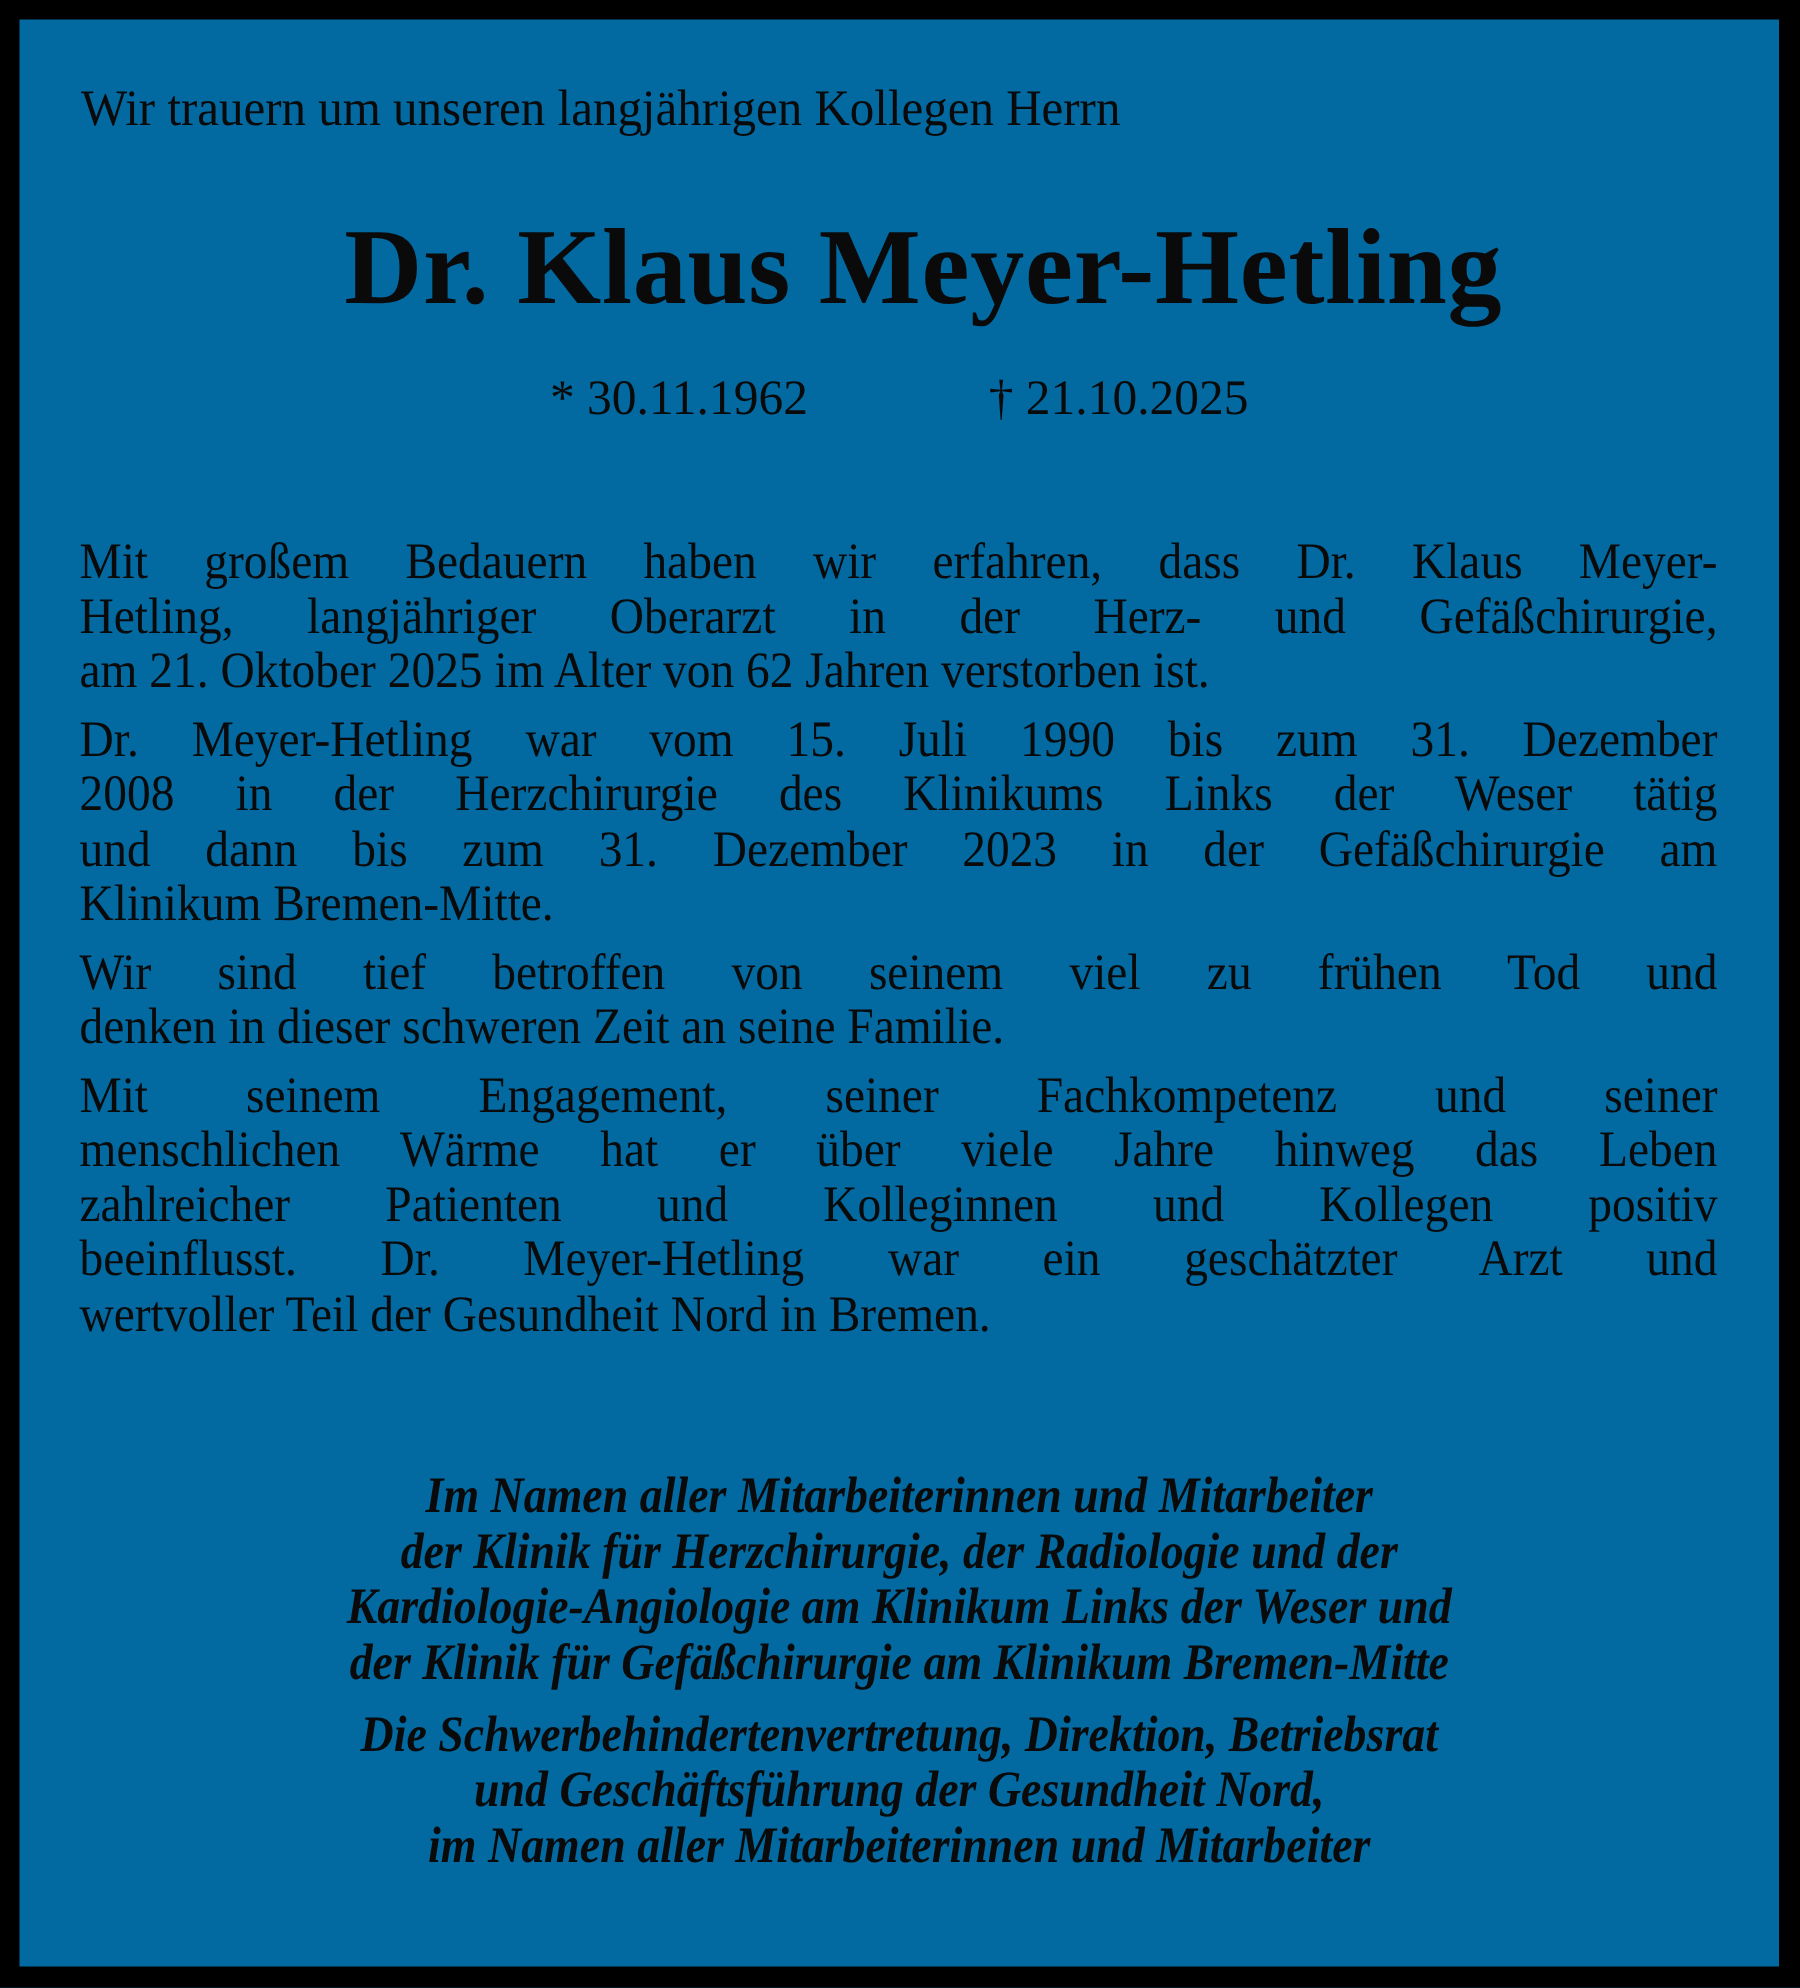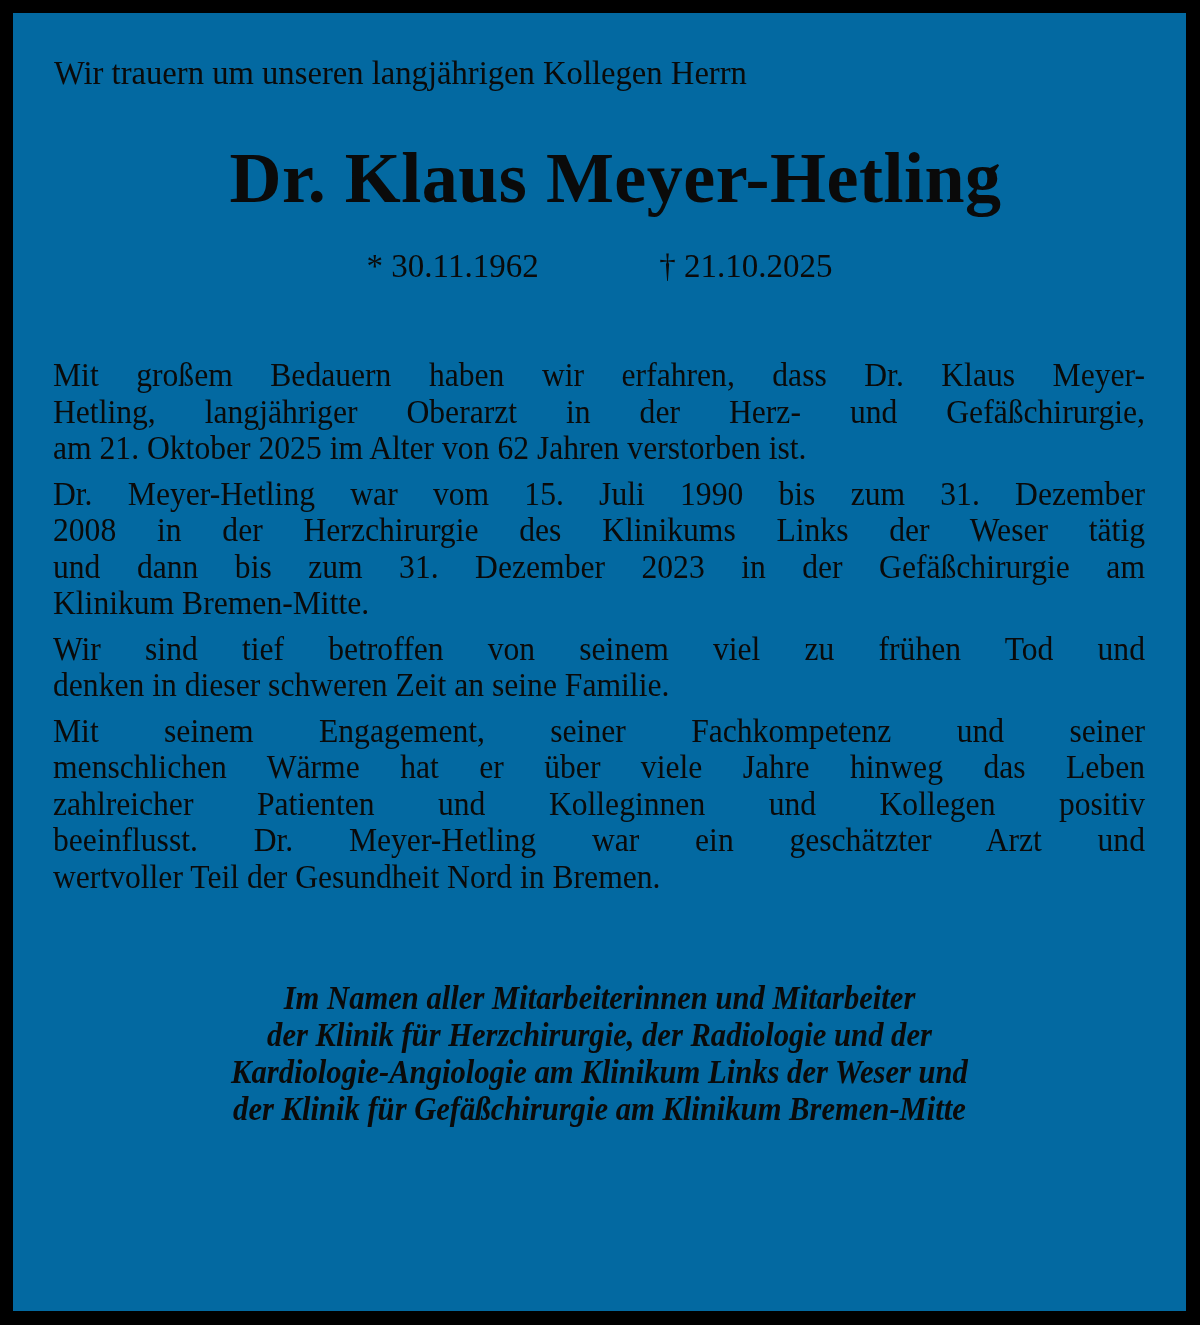--- a/index.html
+++ b/index.html
@@ -148,15 +148,20 @@
     </p>
   </div>
 
   <div class="signature">
     <div class="sig-block">
       <span class="sig-line">Im Namen aller Mitarbeiterinnen und Mitarbeiter</span>
       <span class="sig-line">der Klinik für Herzchirurgie, der Radiologie und der</span>
       <span class="sig-line">Kardiologie-Angiologie am Klinikum Links der Weser und</span>
       <span class="sig-line">der Klinik für Gefäßchirurgie am Klinikum Bremen-Mitte</span>
     </div>
+    <div class="sig-block">
+      <span class="sig-line">Die Schwerbehindertenvertretung, Direktion, Betriebsrat</span>
+      <span class="sig-line">und Geschäftsführung der Gesundheit Nord,</span>
+      <span class="sig-line">im Namen aller Mitarbeiterinnen und Mitarbeiter</span>
+    </div>
   </div>
 
 </div>
 
 </body></html>

